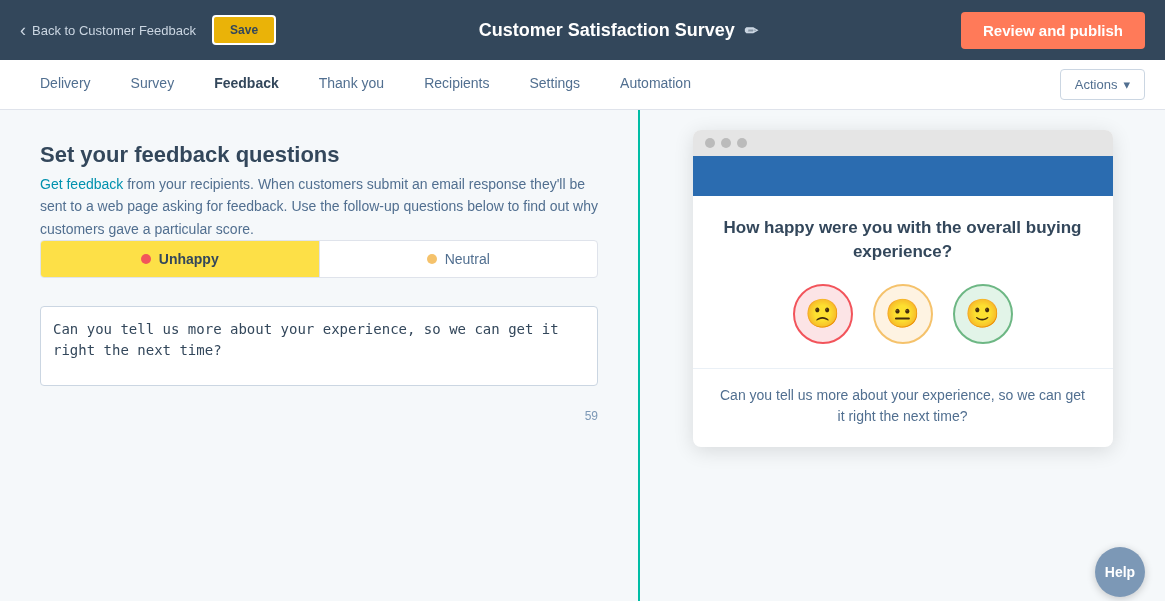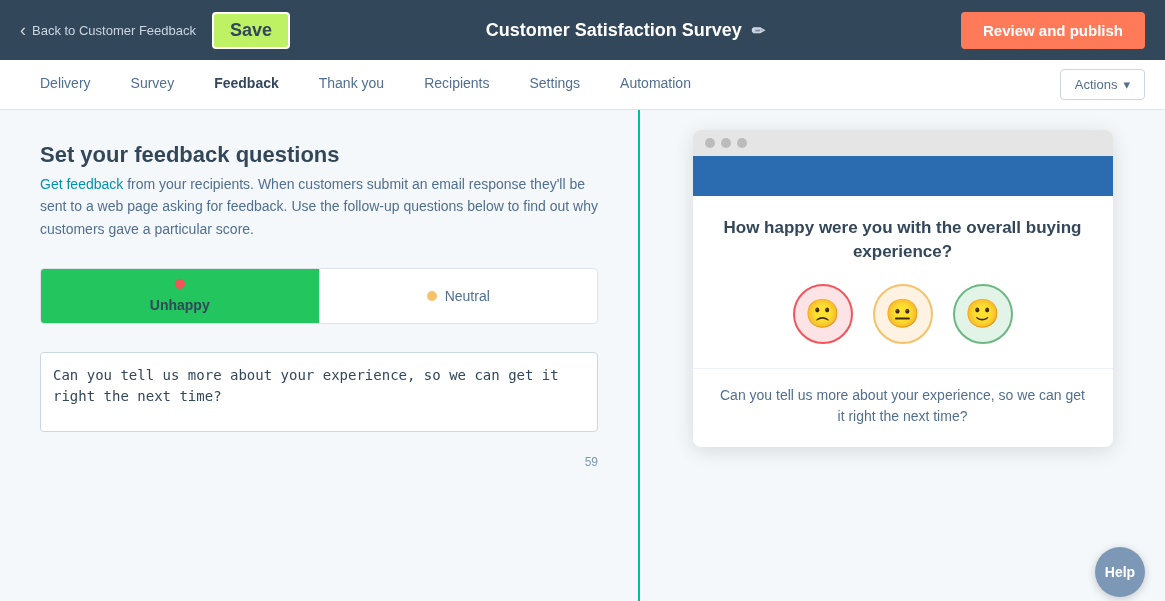--- a/index.html
+++ b/index.html
@@ -22,26 +22,26 @@
     }
     .back-link {
       display: flex;
       align-items: center;
       gap: 6px;
       color: #cbd6e2;
       font-size: 13px;
       cursor: pointer;
     }
     .save-btn {
-      background: #bef264;
+      background: #eab308;
       color: #33475b;
       border: 2px solid #fff;
       border-radius: 4px;
       padding: 6px 16px;
-      font-size: 18px;
+      font-size: 12px;
       font-weight: 600;
       cursor: pointer;
     }
     .header-center {
       display: flex;
       align-items: center;
       gap: 10px;
       font-size: 18px;
       font-weight: 600;
       color: #fff;
@@ -117,21 +117,20 @@
     .panel-title {
       font-size: 22px;
       font-weight: 600;
       color: #33475b;
       margin-bottom: 5px;
     }
     .panel-desc {
       font-size: 14px;
       color: #516f90;
       line-height: 1.6;
-      margin-bottom: 28px;
     }
     .panel-desc a { color: #0091ae; text-decoration: none; }
 
     
     .feedback-tabs {
       display: flex;
       border: 1px solid #dfe3eb;
       border-radius: 4px;
       overflow: hidden;
       margin-bottom: 28px;
@@ -145,24 +144,23 @@
       font-size: 14px;
       color: #516f90;
       display: flex;
       align-items: center;
       justify-content: center;
       gap: 8px;
       border-right: 1px solid #dfe3eb;
     }
     .feedback-tab:last-child { border-right: none; }
     .feedback-tab.active {
-      background: #22c55e;
-      color: #33475b;
-      font-weight: 600;
-      flex-direction: column;
+      background: #fde047;
+      color: #33475b;
+      font-weight: 600;
     }
     .dot {
       width: 10px;
       height: 10px;
       border-radius: 50%;
       display: inline-block;
     }
     .dot-red { background: #f2545b; }
     .dot-orange { background: #f5c26b; }
     .dot-green { background: #6db784; }

